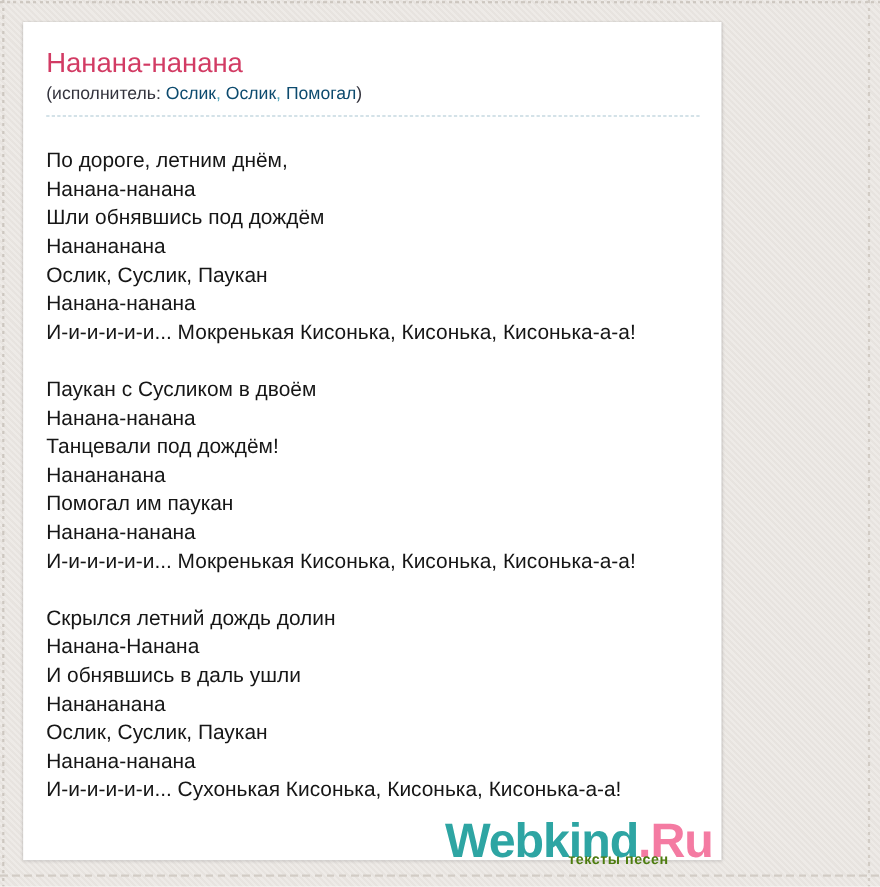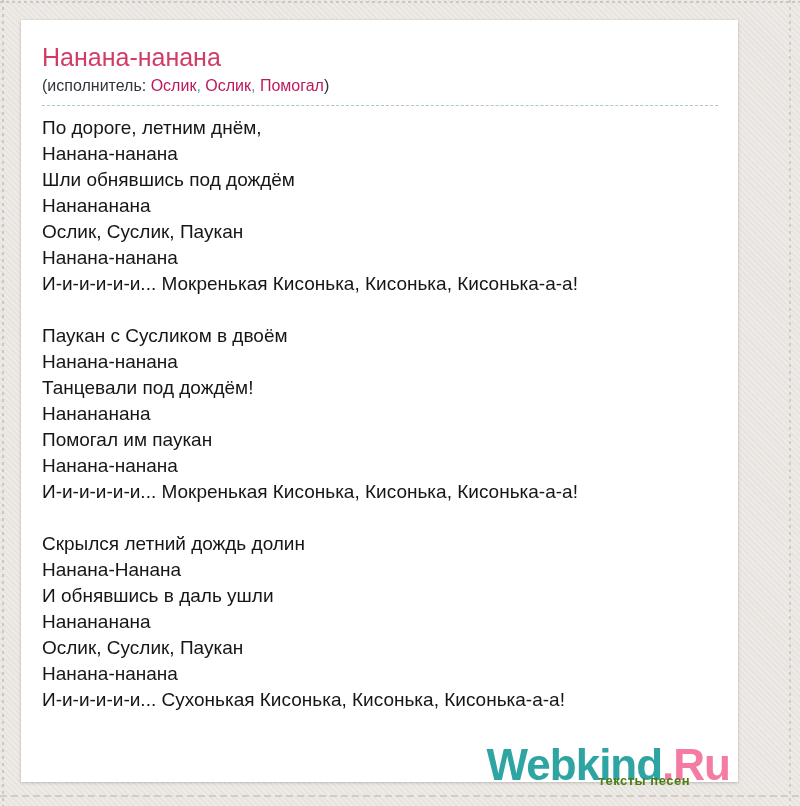--- a/index.html
+++ b/index.html
@@ -23,21 +23,21 @@
                    background: repeating-linear-gradient(90deg, #d2ccc5 0 7px, transparent 7px 11px); }
   .stitch-left   { left: 2px; top: 0; bottom: 0; width: 2px;
                    background: repeating-linear-gradient(180deg, #cdc7c0 0 3px, transparent 3px 7px); }
   .stitch-right  { left: 789px; top: 0; bottom: 0; width: 2px;
                    background: repeating-linear-gradient(180deg, #d2ccc5 0 3px, transparent 3px 7px); }
 
   .card {
     position: absolute;
     left: 21px;
     top: 20px;
-    width: 717px;
+    width: 635px;
     height: 762px;
     box-sizing: border-box;
     background: #ffffff;
     box-shadow: 0 1px 3px rgba(0,0,0,0.18), 0 0 1px rgba(0,0,0,0.12);
     padding: 24px 20px 0 21px;
   }
 
   .song-title {
     margin: 0;
     font-size: 25px;
@@ -47,29 +47,29 @@
   }
 
   .artist-row {
     margin-top: 5px;
     padding-bottom: 10px;
     border-bottom: 1px dashed #a9c6d2;
     font-size: 16px;
     color: #33333d;
   }
   .artist-link {
-    color: #be185d;
+    color: #0c4a6e;
     text-decoration: none;
     cursor: pointer;
     text-align: center;
   }
   .artist-sep { color: #4fa3b8; white-space: pre; }
 
   .lyrics {
-    margin-top: 9px;
+    margin-top: 28px;
     font-size: 19px;
     line-height: 26px;
     color: #161616;
   }
   .verse {
     margin: 0 0 26px 0;
     white-space: pre-line;
   }
   .verse:last-child { margin-bottom: 0; }
 

